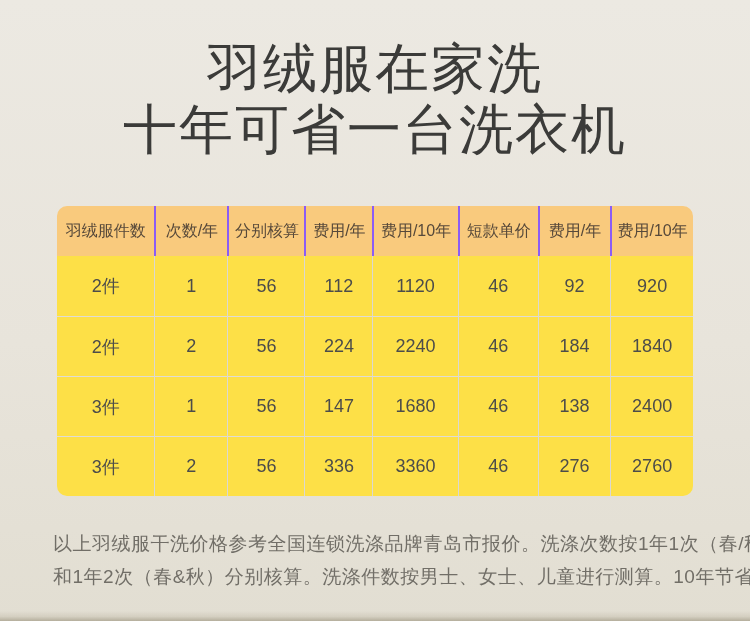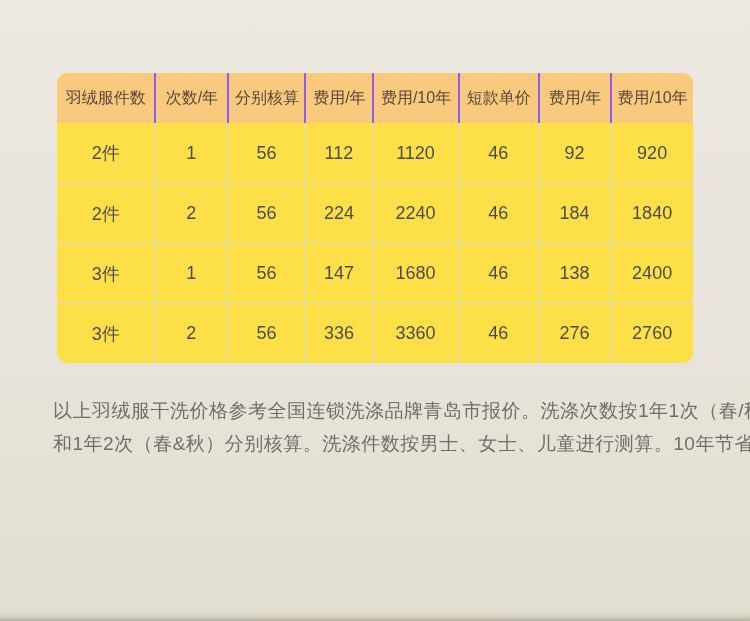--- a/index.html
+++ b/index.html
@@ -18,21 +18,21 @@
     text-align: center;
     color: #3B3B39;
     font-weight: 200;
     letter-spacing: 2px;
   }
   .title .line { font-size: 54px; line-height: 61px; }
 
   
   .table-wrap {
     width: 636px;
-    margin: 35px auto 0 auto;
+    margin: 46px auto 0 auto;
     border-radius: 10px;
     overflow: hidden;
   }
   table { width: 100%; border-collapse: separate; border-spacing: 0; table-layout: fixed; }
   col.c1 { width: 15.3%; }
   col.c2 { width: 11.5%; }
   col.c3 { width: 12.1%; }
   col.c4 { width: 10.7%; }
   col.c5 { width: 13.4%; }
   col.c6 { width: 12.6%; }
@@ -82,20 +82,22 @@
       rgba(125,115,90,0.45) 100%);
     pointer-events: none;
   }
 </style>
 </head>
 <body>
 
 <div class="page">
 
   <div class="title">
+    <div class="line">羽绒服在家洗</div>
+    <div class="line">十年可省一台洗衣机</div>
   </div>
 
   <div class="table-wrap">
     <table>
       <colgroup>
         <col class="c1">
           <col class="c2">
           <col class="c3">
           <col class="c4">
         <col class="c5">

